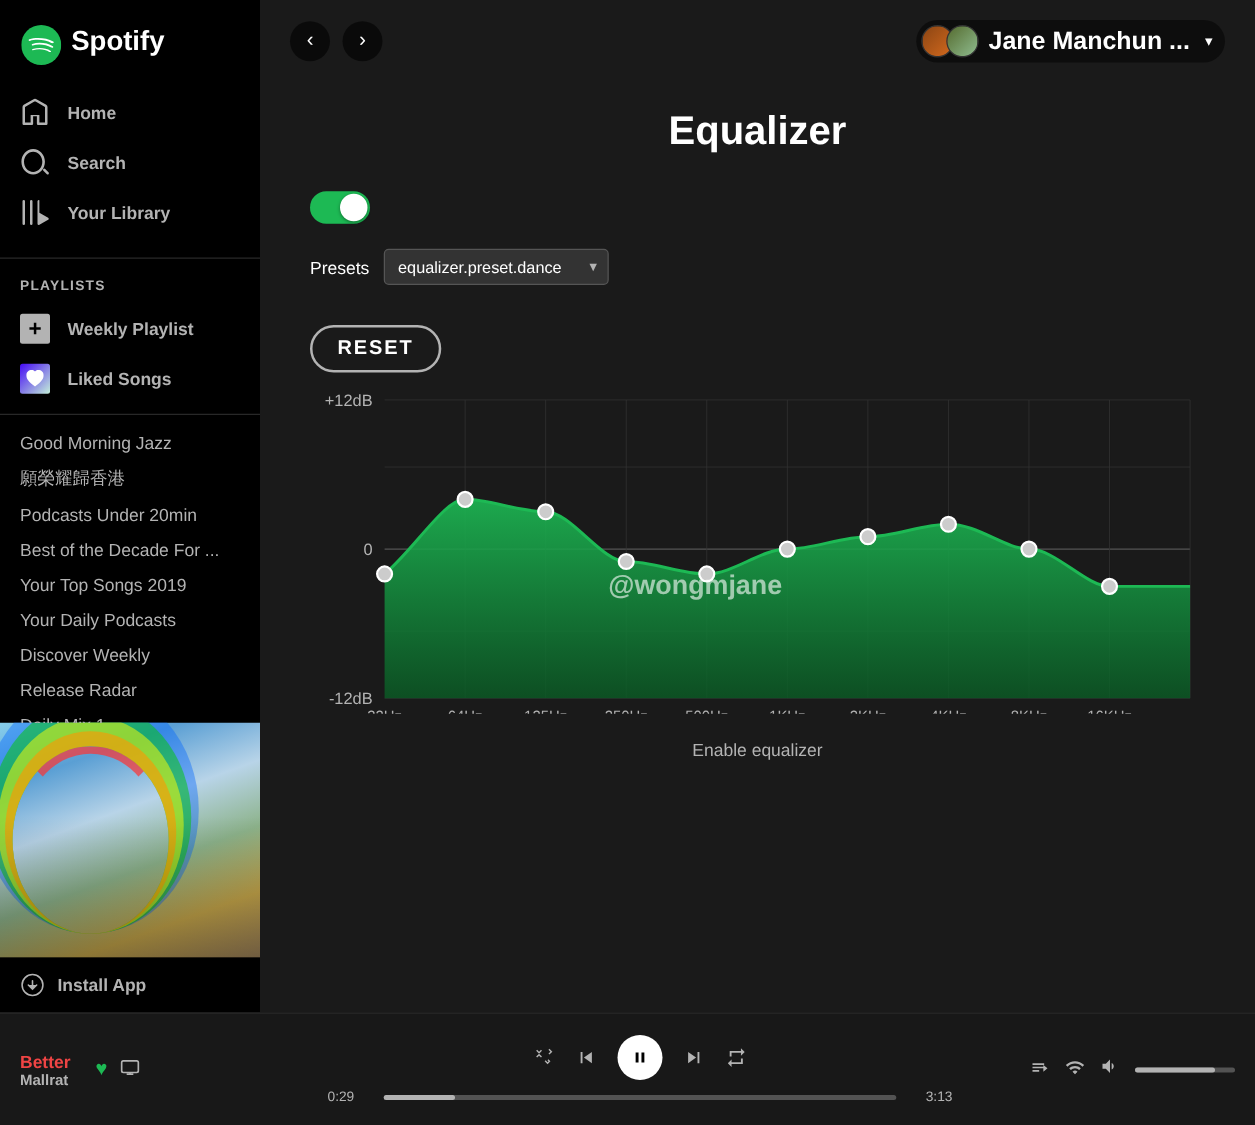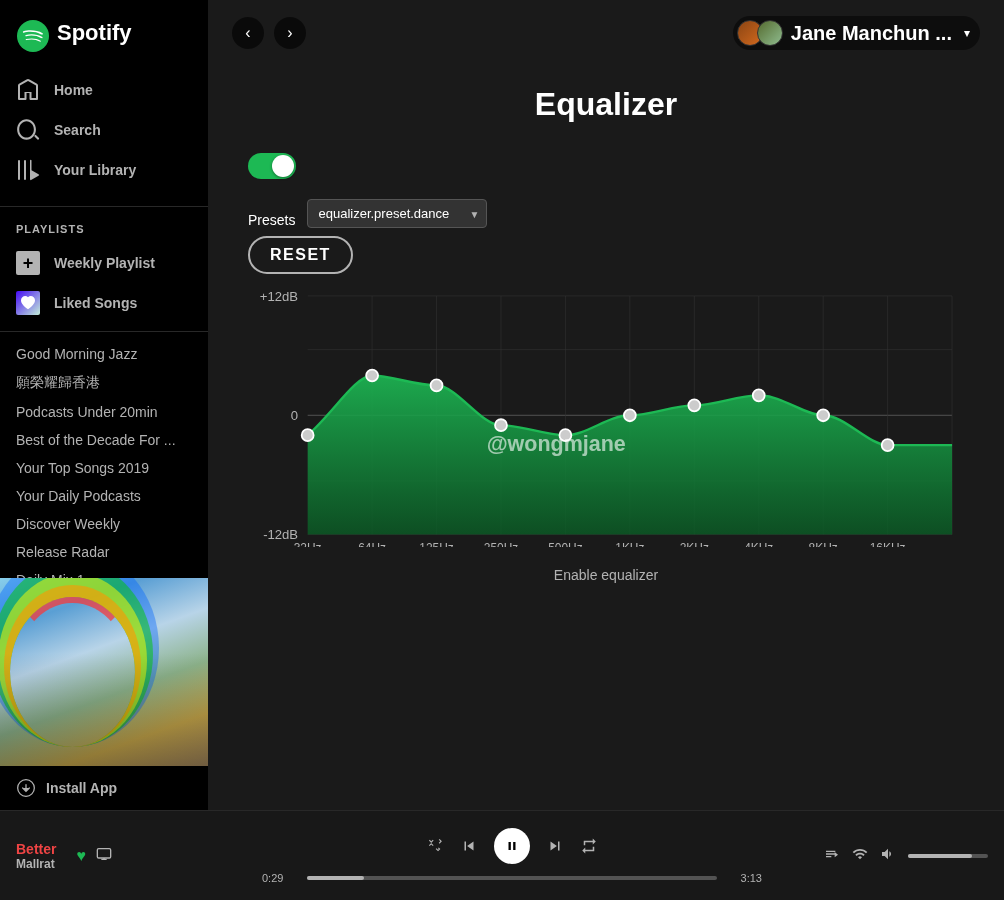--- a/index.html
+++ b/index.html
@@ -41,21 +41,21 @@
     .user-area { display: flex; align-items: center; gap: 8px; background: rgba(0,0,0,0.5); border-radius: 20px; padding: 4px 10px 4px 4px; cursor: pointer; }
     .user-name { font-size: 20px; font-weight: 700; color: #fff; }
     .dropdown-arrow { color: #fff; font-size: 12px; margin-left: 4px; }
 
     
     .equalizer-page { padding: 20px 40px 40px; flex: 1; }
     .equalizer-title { text-align: center; font-size: 32px; font-weight: 700; margin-bottom: 30px; }
     .eq-toggle-row { display: flex; align-items: center; margin-bottom: 20px; }
     .toggle-switch { width: 48px; height: 26px; background: #1db954; border-radius: 13px; position: relative; cursor: pointer; }
     .toggle-knob { width: 22px; height: 22px; background: #fff; border-radius: 50%; position: absolute; top: 2px; right: 2px; box-shadow: 0 1px 3px rgba(0,0,0,0.4); }
-    .presets-row { display: flex; align-items: flex-end; gap: 12px; margin-bottom: 8px; }
+    .presets-row { display: flex; align-items: center; gap: 12px; margin-bottom: 32px; }
     .presets-label { font-size: 14px; color: #fff; }
     .presets-select { background: #333; border: 1px solid #555; color: #fff; padding: 6px 28px 6px 10px; border-radius: 4px; font-size: 13px; cursor: pointer; appearance: none; -webkit-appearance: none; width: 180px; }
     .presets-wrapper { position: relative; display: inline-block; }
     .presets-wrapper::after { content: '▼'; position: absolute; right: 8px; top: 50%; transform: translateY(-50%); font-size: 10px; color: #b3b3b3; pointer-events: none; }
     .reset-btn { padding: 8px 20px; border: 2px solid #b3b3b3; background: transparent; color: #fff; border-radius: 20px; font-size: 16px; font-weight: 700; letter-spacing: 1.5px; cursor: pointer; text-transform: uppercase; }
 
     
     .eq-chart-container { position: relative; margin-top: 10px; }
     .eq-chart-svg { width: 100%; }
 

